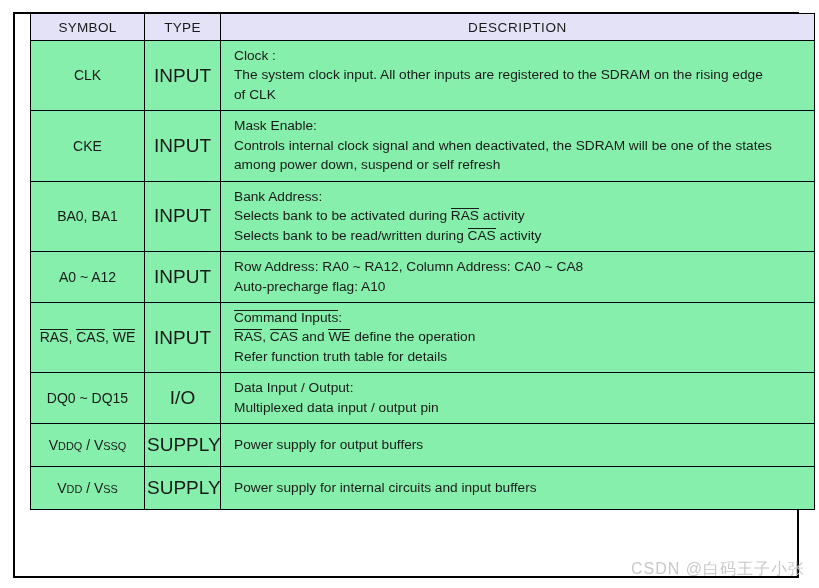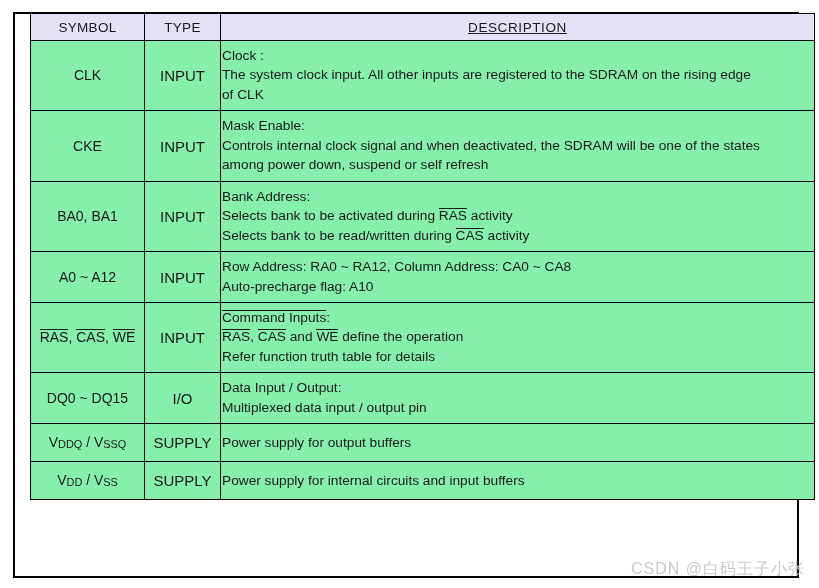--- a/index.html
+++ b/index.html
@@ -47,38 +47,37 @@
     text-align: center;
     font-weight: bold;
     font-size: 13.5px;
     letter-spacing: 0.3px;
     height: 26px;
     color: #111111;
     border: 1.6px solid #000000;
   }
   thead th.desc-head {
     letter-spacing: 0.6px;
-    text-decoration: underline;
   }
 
   tbody td.sym {
     text-align: center;
     font-size: 14px;
     padding: 4px 0;
     line-height: 1.35;
   }
   tbody td.typ {
     text-align: center;
-    font-size: 15px;
+    font-size: 19px;
     padding: 10px 2px;
   }
   tbody td.desc {
     text-align: left;
     font-size: 13.7px;
-    padding: 5px 0 6px 1px;
+    padding: 5px 0 6px 13px;
     line-height: 1.42;
   }
   .desc .line { display: block; white-space: nowrap; }
 
   .ovl {
     border-top: 1.3px solid #1a1a1a;
     padding-top: 0px;
     display: inline-block;
     line-height: 1.05;
   }

